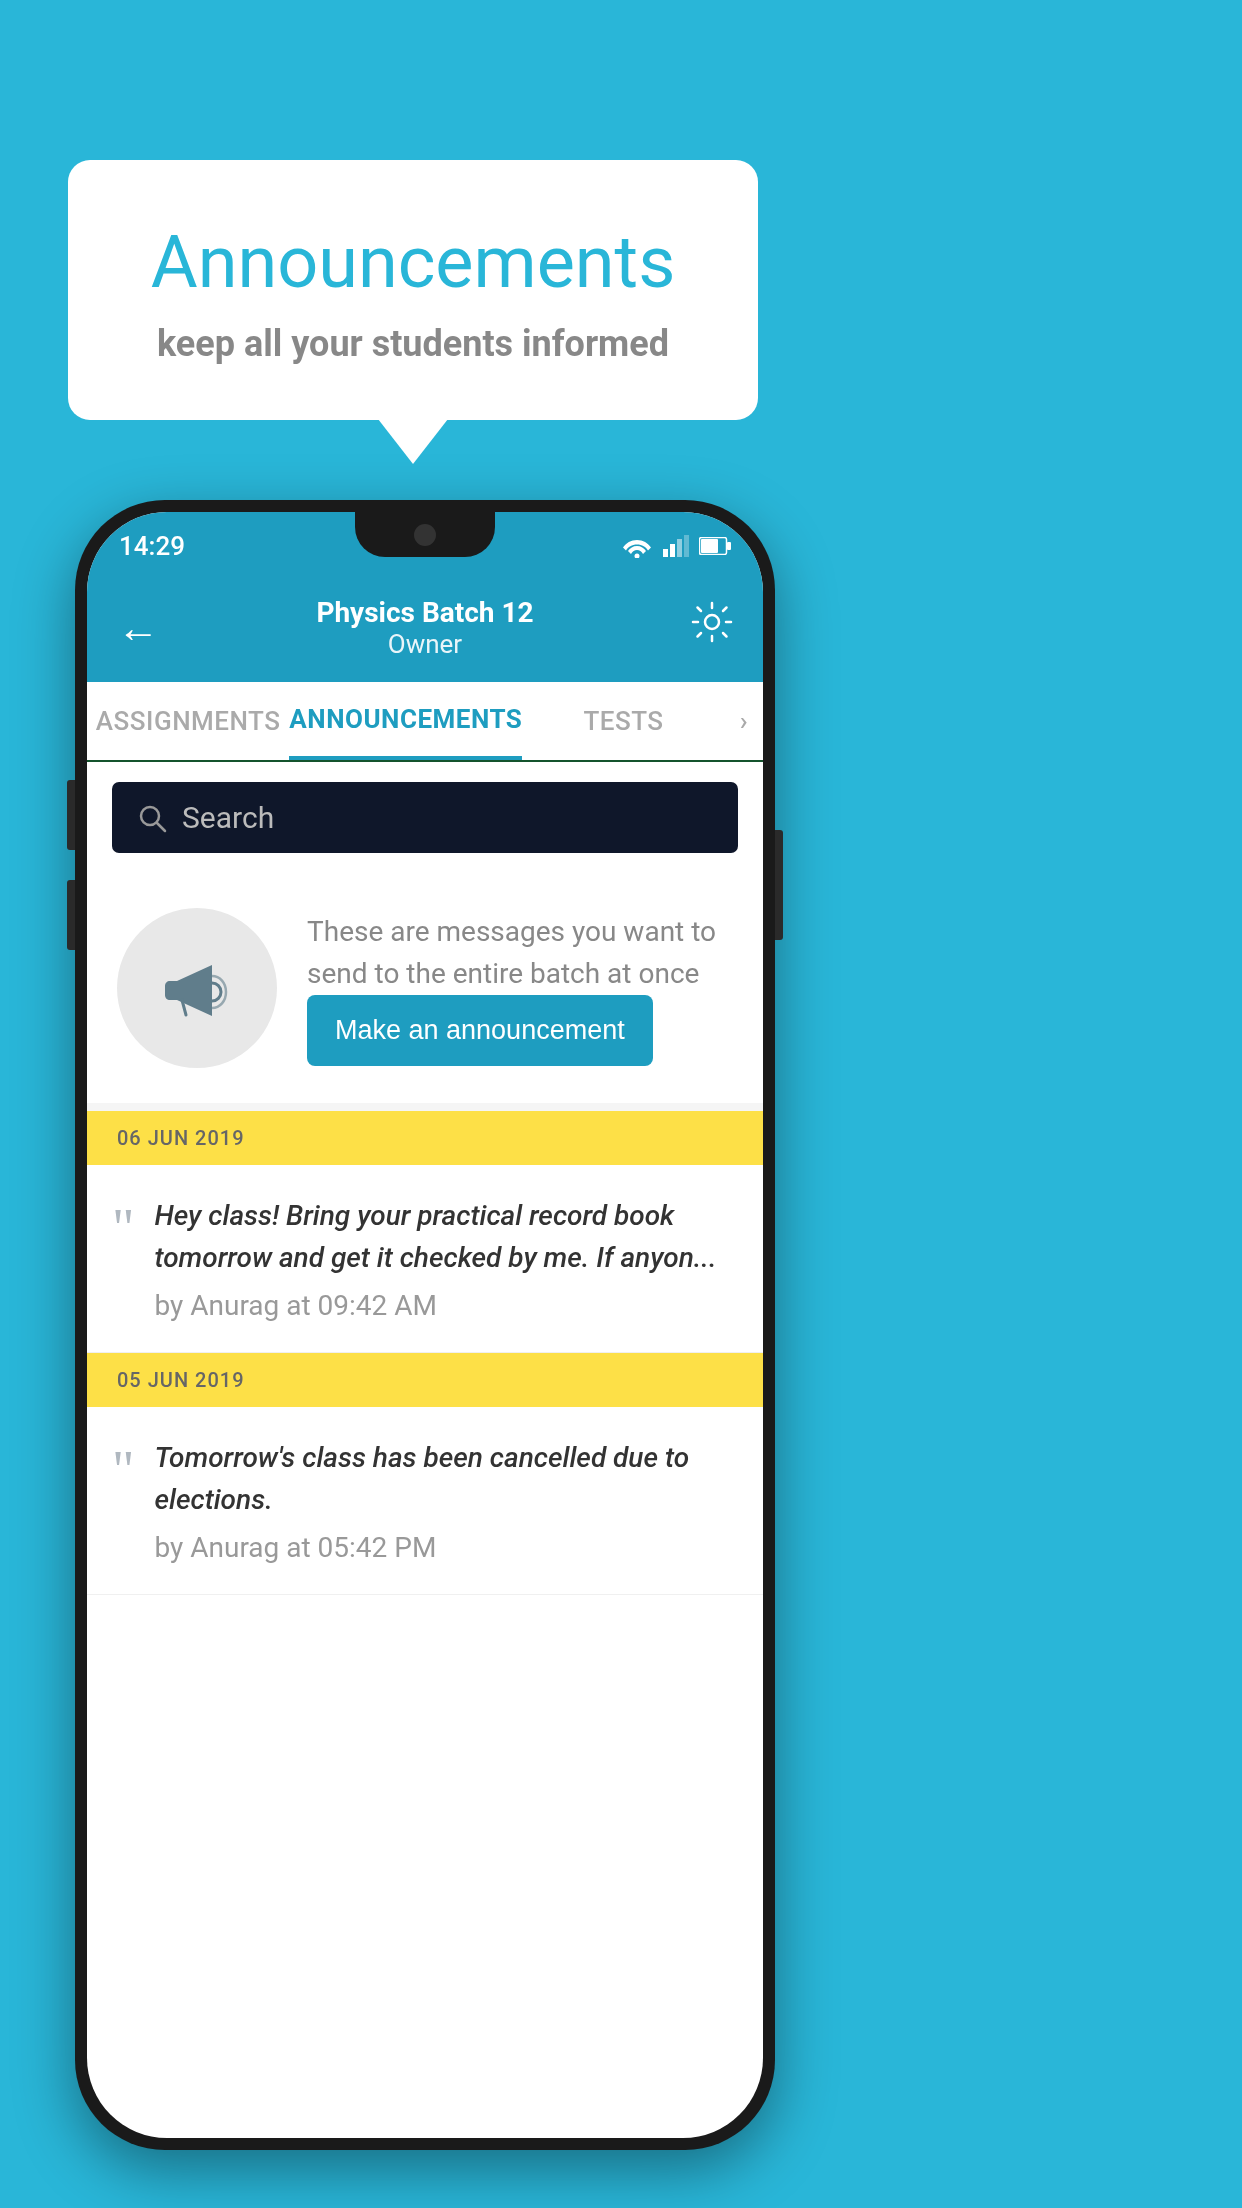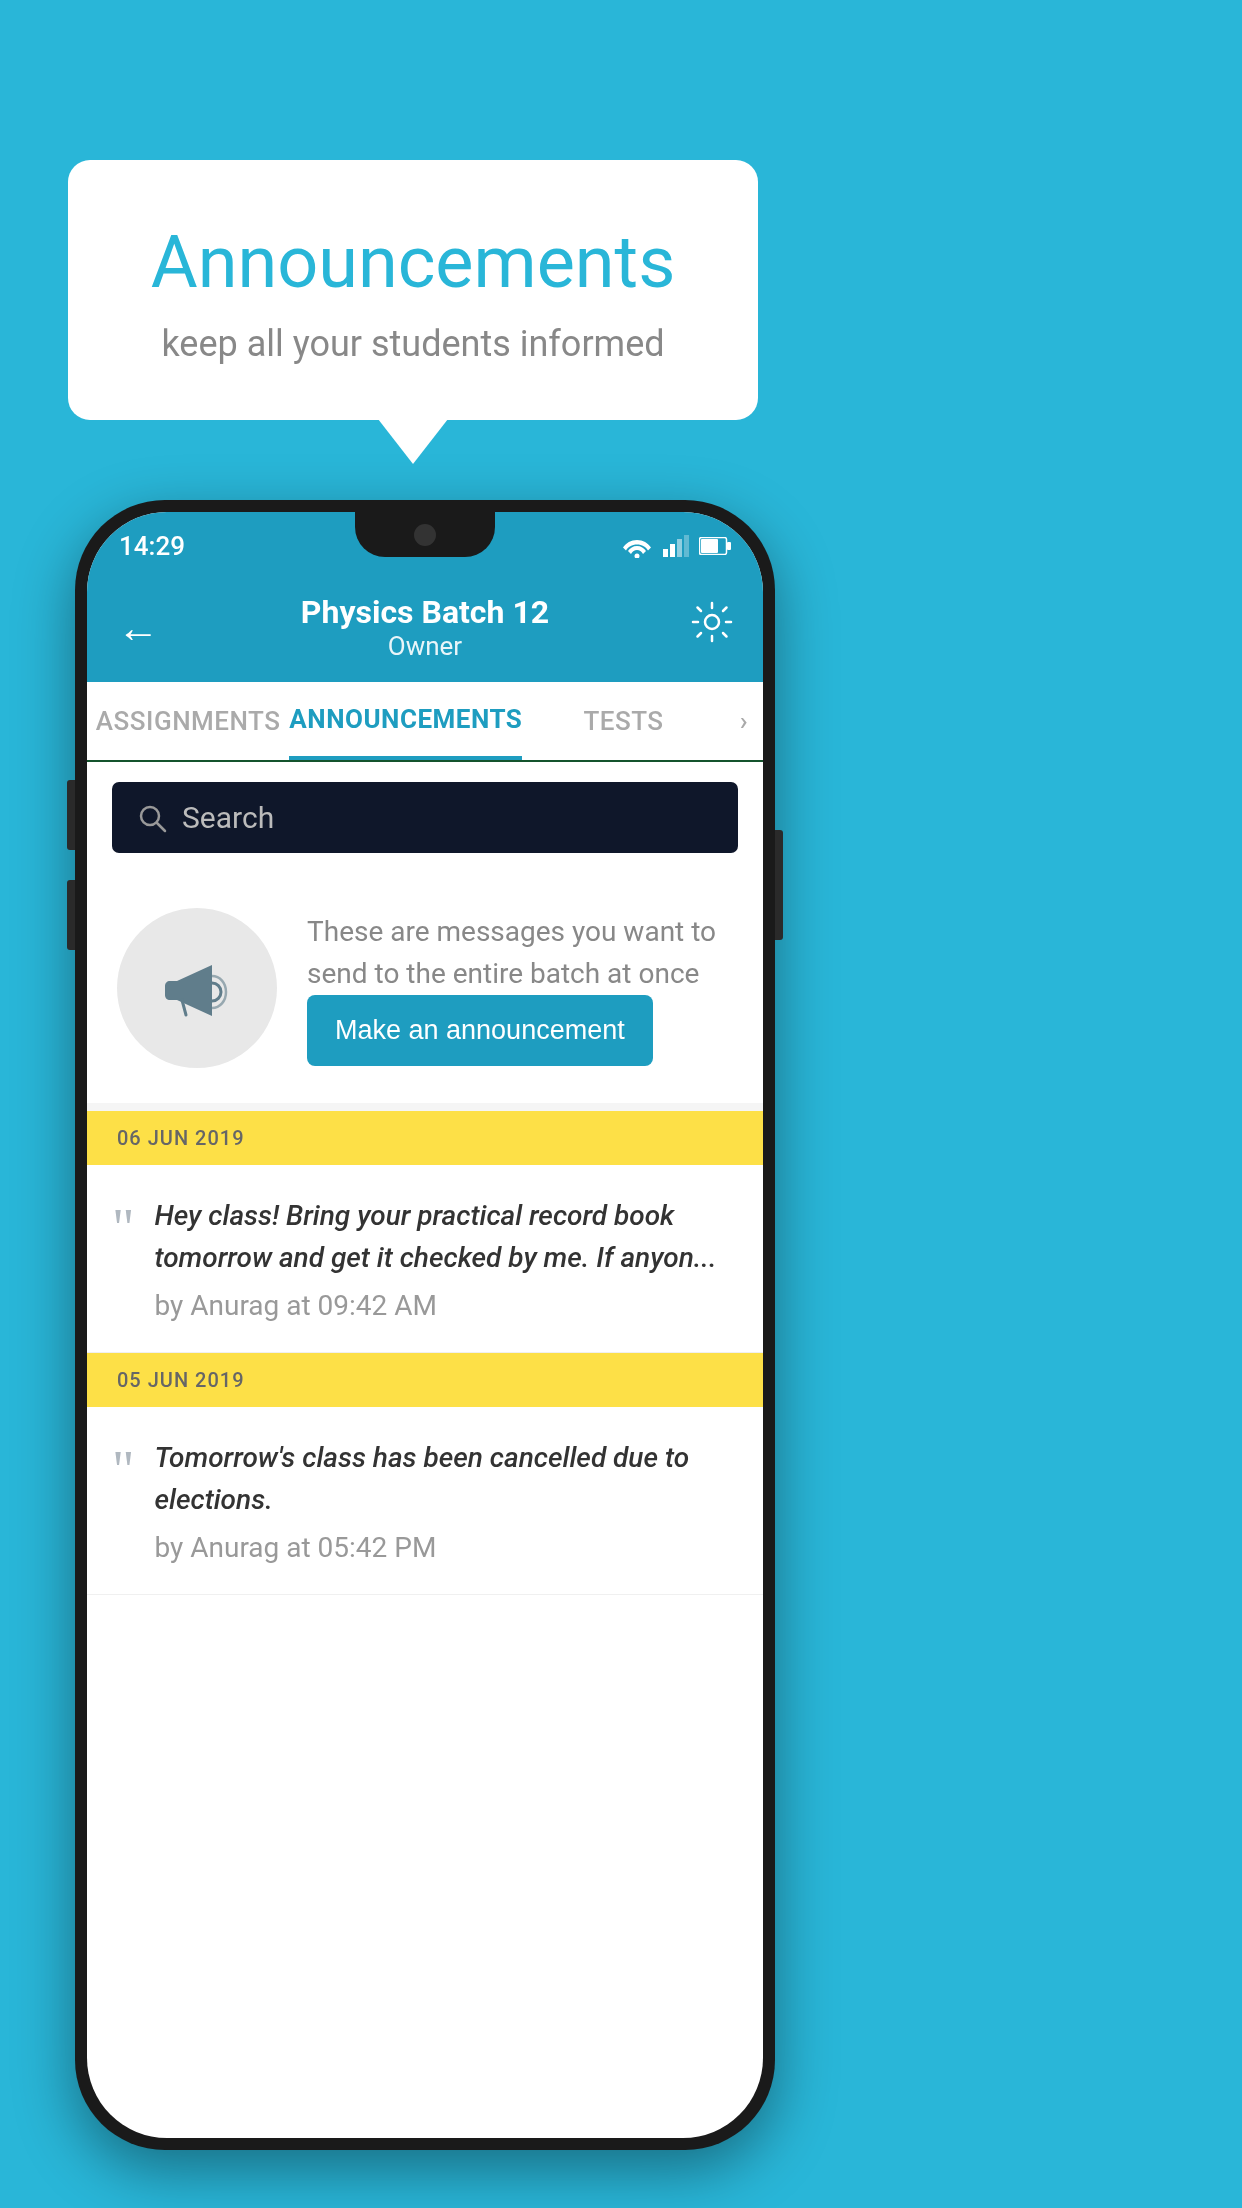--- a/index.html
+++ b/index.html
@@ -40,21 +40,21 @@
     }
     .speech-bubble-title {
       font-size: 72px;
       color: #29b6d8;
       font-weight: 400;
       margin-bottom: 18px;
     }
     .speech-bubble-subtitle {
       font-size: 36px;
       color: #888;
-      font-weight: 400;
+      font-weight: 700;
     }
 
     
     .phone-wrapper {
       position: absolute;
       top: 500px;
       left: 75px;
       width: 700px;
       height: 1650px;
     }
@@ -133,21 +133,21 @@
     }
     .back-arrow {
       color: white;
       font-size: 42px;
       cursor: pointer;
     }
     .top-bar-center {
       text-align: center;
     }
     .top-bar-title {
-      font-size: 32px;
+      font-size: 28px;
       color: white;
       font-weight: 700;
     }
     .top-bar-subtitle {
       font-size: 26px;
       color: rgba(255,255,255,0.9);
       font-weight: 400;
     }
     .settings-icon {
       color: white;

